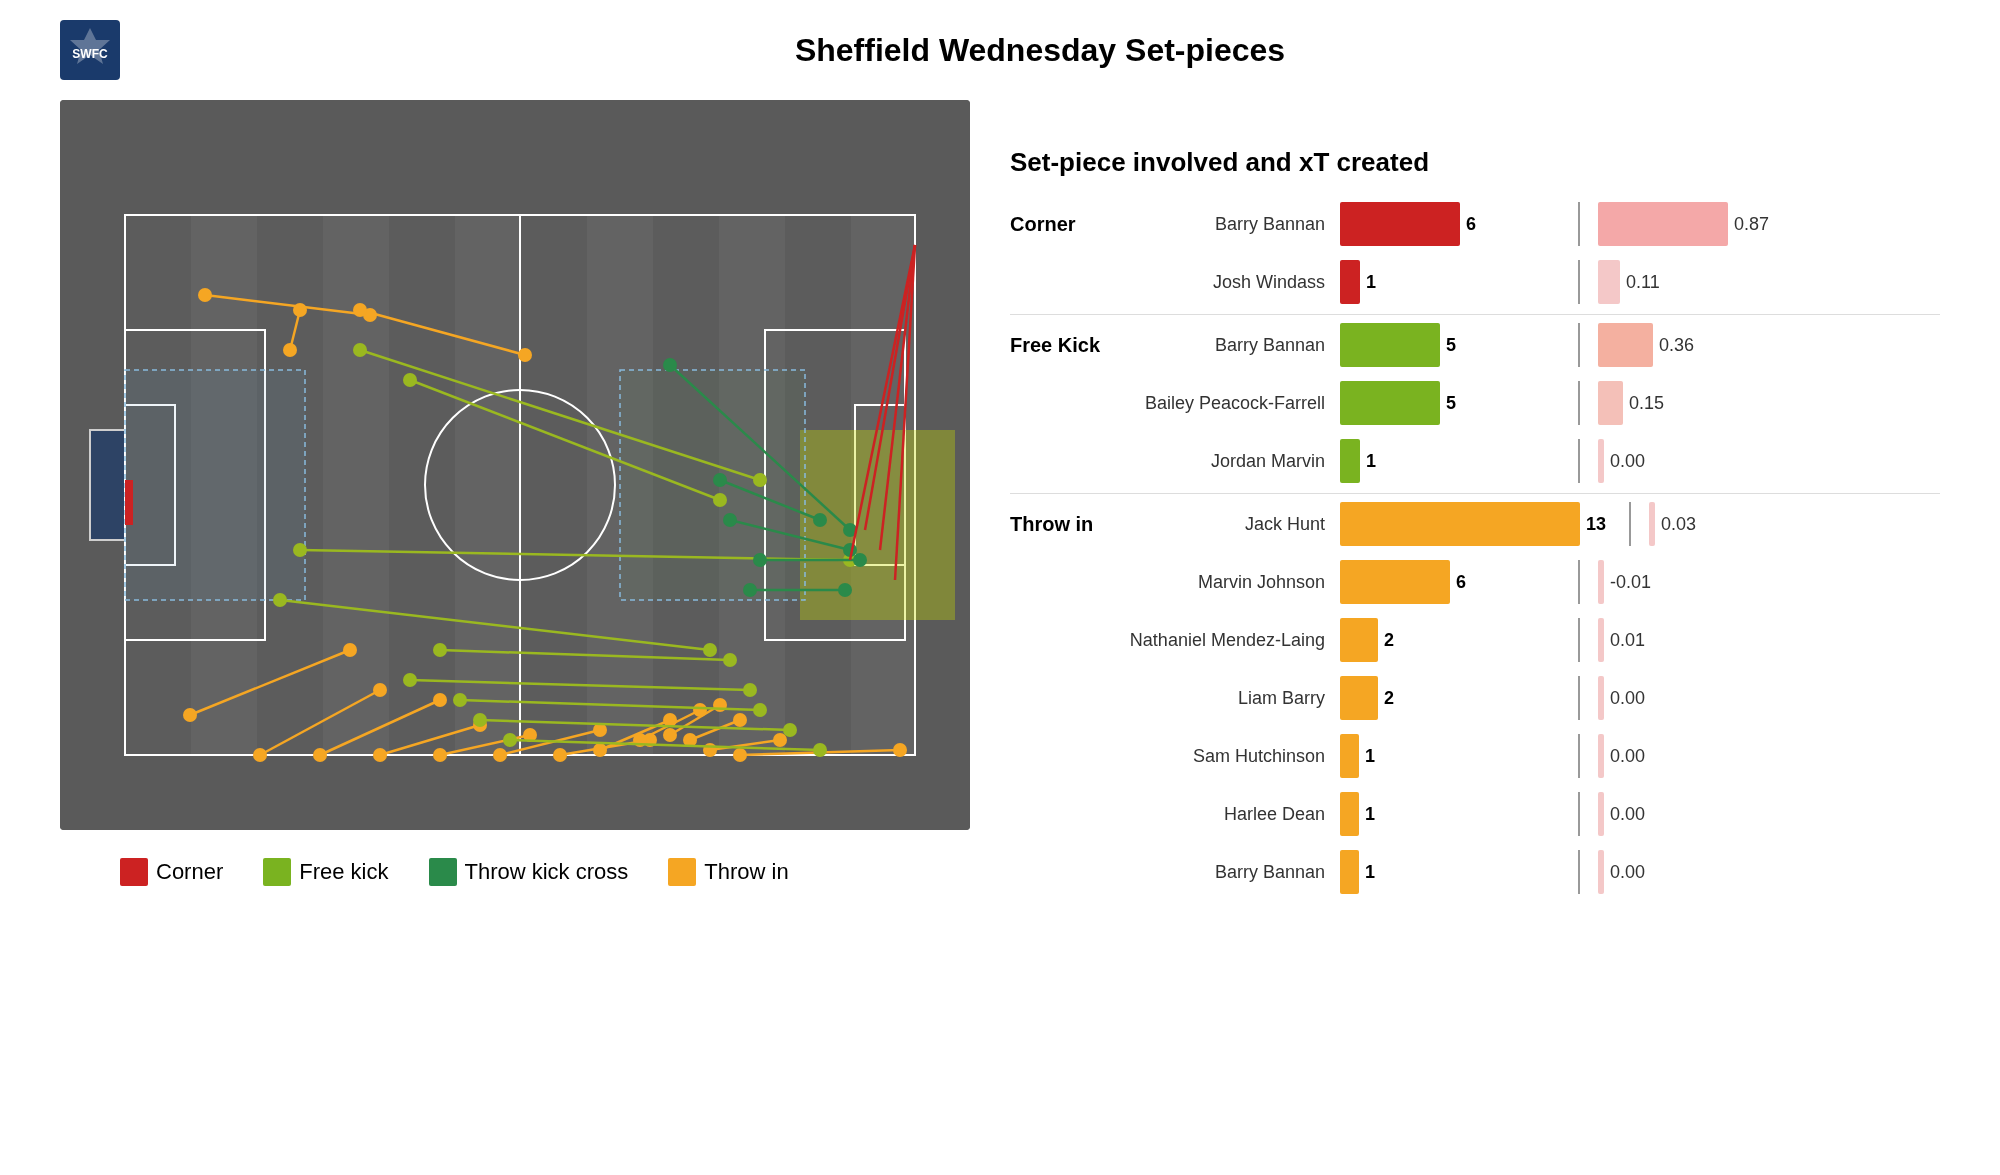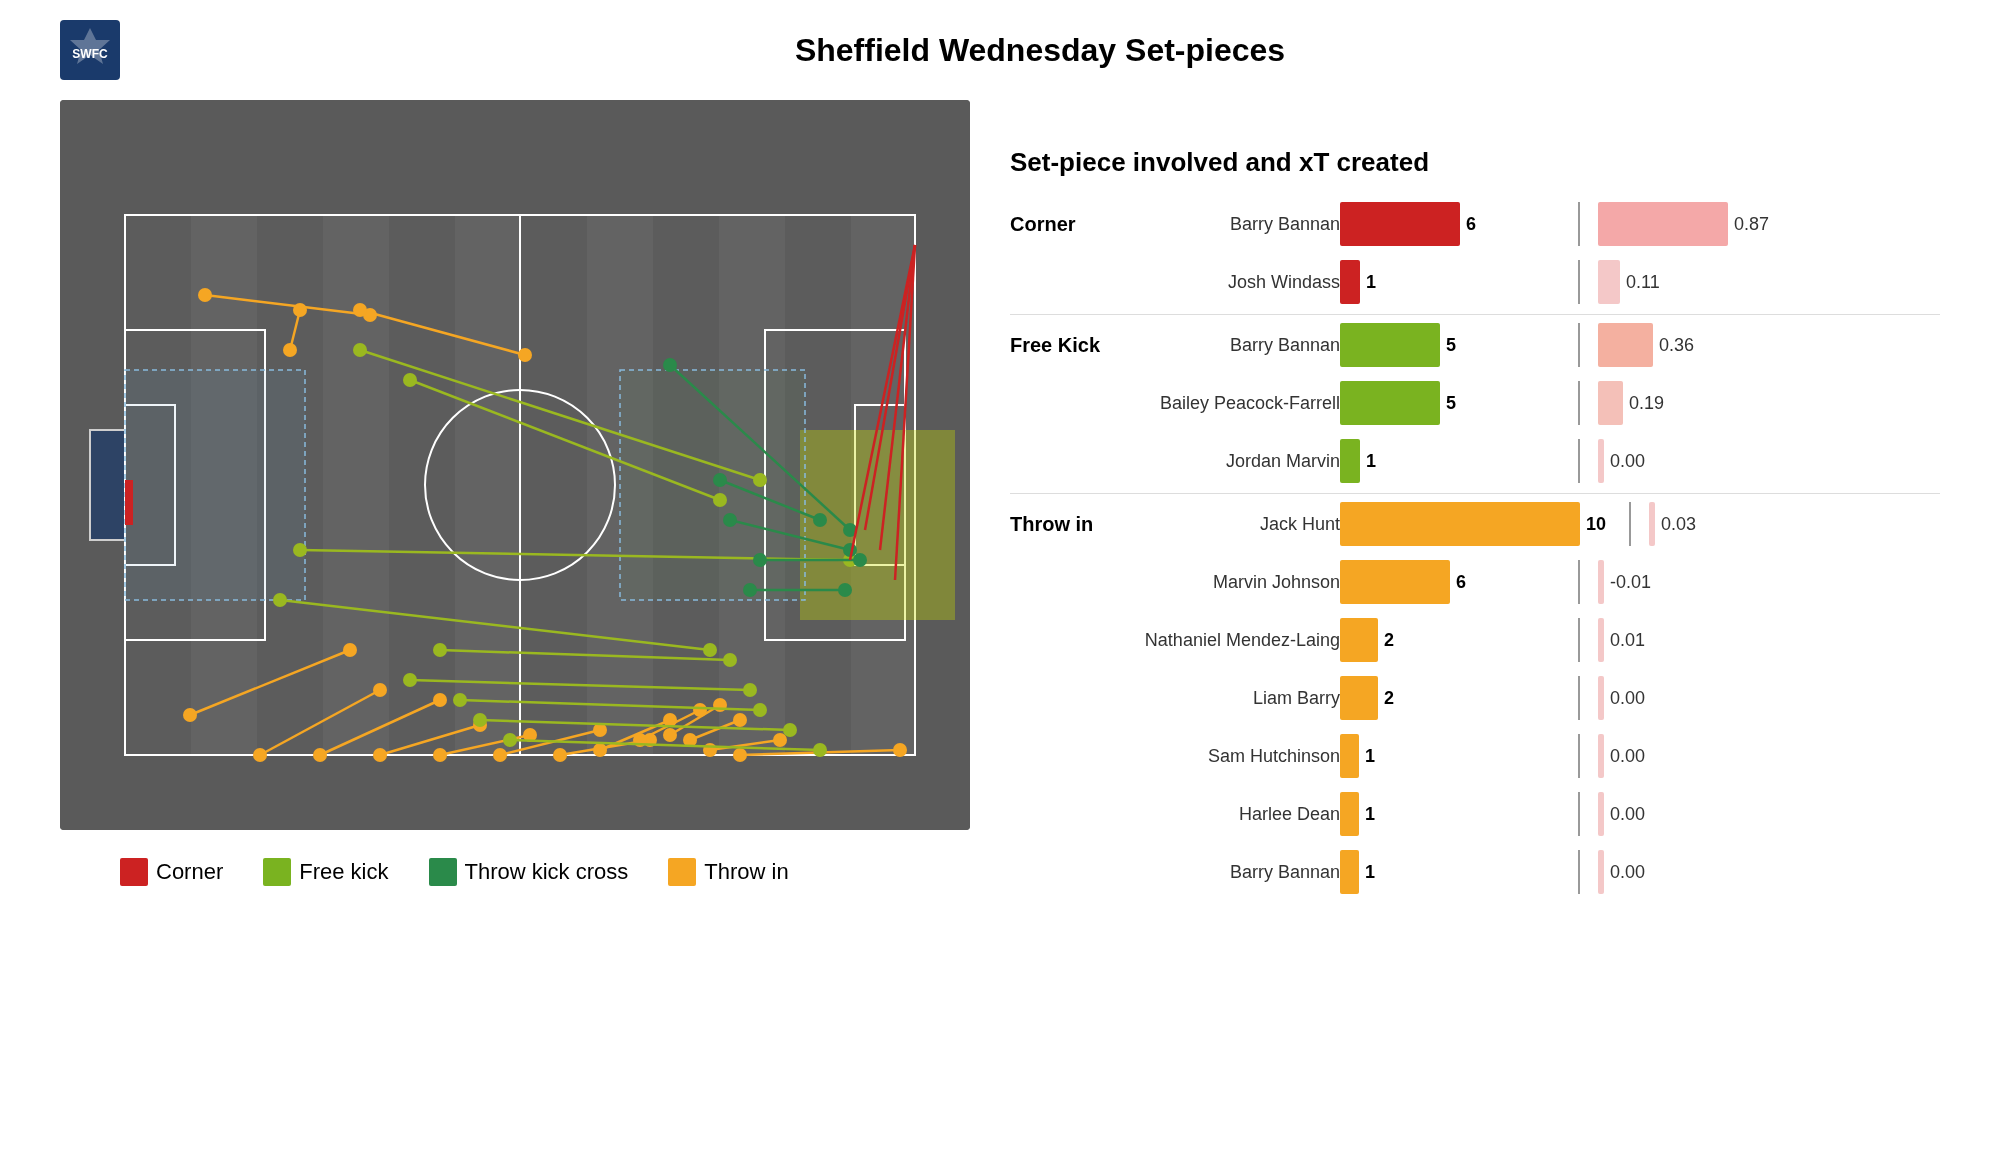--- a/index.html
+++ b/index.html
@@ -89,20 +89,21 @@
     .chart-row {
       display: flex;
       align-items: center;
       margin-bottom: 6px;
       height: 52px;
     }
     .player-name {
       font-size: 18px;
       width: 220px;
       text-align: right;
+      padding-right: 15px;
       color: #333;
     }
     .bars-area {
       display: flex;
       align-items: center;
       gap: 10px;
       flex: 1;
     }
     .bar-left {
       display: flex;
@@ -420,21 +421,21 @@
           <div class="section-label-col"></div>
           <div class="player-name">Bailey Peacock-Farrell</div>
           <div class="bars-area">
             <div class="bar-left">
               <div class="bar-rect" style="width:100px;background:#7ab320;"></div>
               <span class="bar-count">5</span>
             </div>
             <div class="divider-line"></div>
             <div class="bar-right">
               <div class="bar-rect" style="width:25px;background:#f4c0b8;"></div>
-              <span class="xt-value">0.19</span>
+              <span class="xt-value">0.15</span>
             </div>
           </div>
         </div>
         <div class="chart-row">
           <div class="section-label-col"></div>
           <div class="player-name">Jordan Marvin</div>
           <div class="bars-area">
             <div class="bar-left">
               <div class="bar-rect" style="width:20px;background:#7ab320;"></div>
               <span class="bar-count">1</span>
@@ -452,21 +453,21 @@
 
       <div class="chart-section">
         <div class="chart-row">
           <div class="section-label-col">
             <span style="font-size:20px;font-weight:bold;">Throw in</span>
           </div>
           <div class="player-name">Jack Hunt</div>
           <div class="bars-area">
             <div class="bar-left">
               <div class="bar-rect" style="width:240px;background:#f5a623;"></div>
-              <span class="bar-count">10</span>
+              <span class="bar-count">13</span>
             </div>
             <div class="divider-line"></div>
             <div class="bar-right">
               <div class="bar-rect" style="width:6px;background:#f4c8c8;"></div>
               <span class="xt-value">0.03</span>
             </div>
           </div>
         </div>
         <div class="chart-row">
           <div class="section-label-col"></div>

